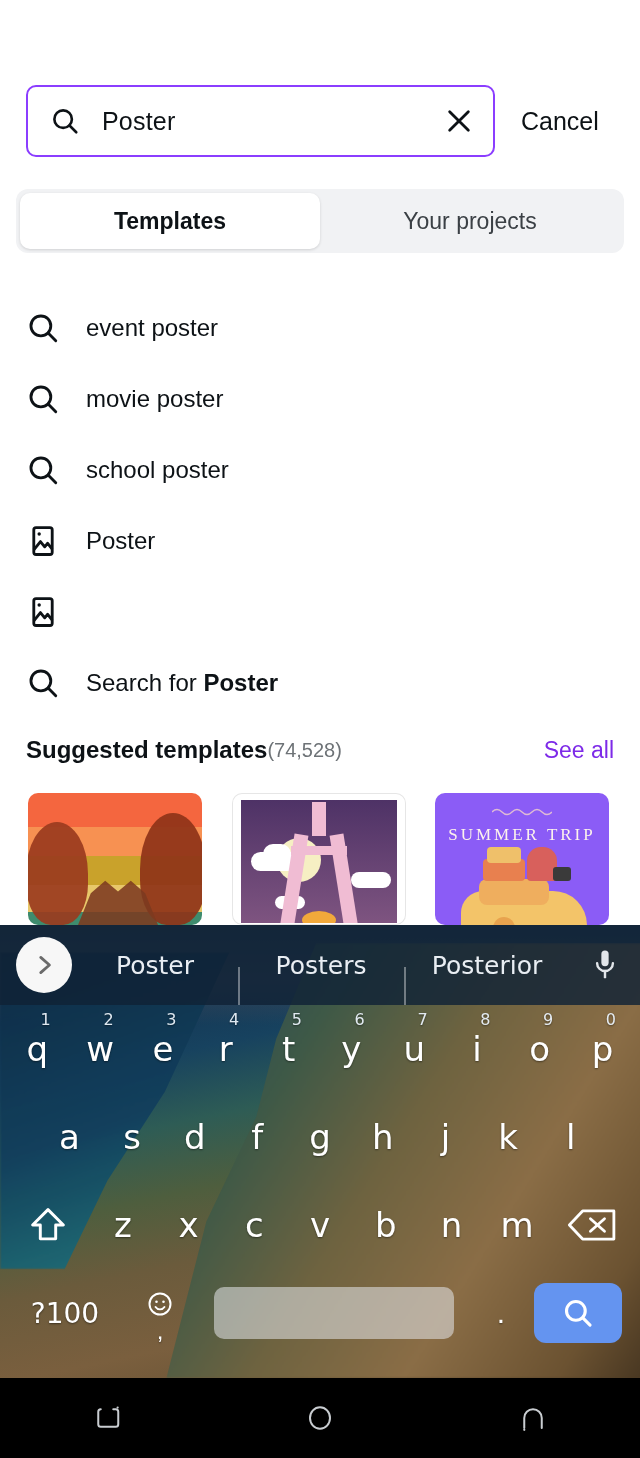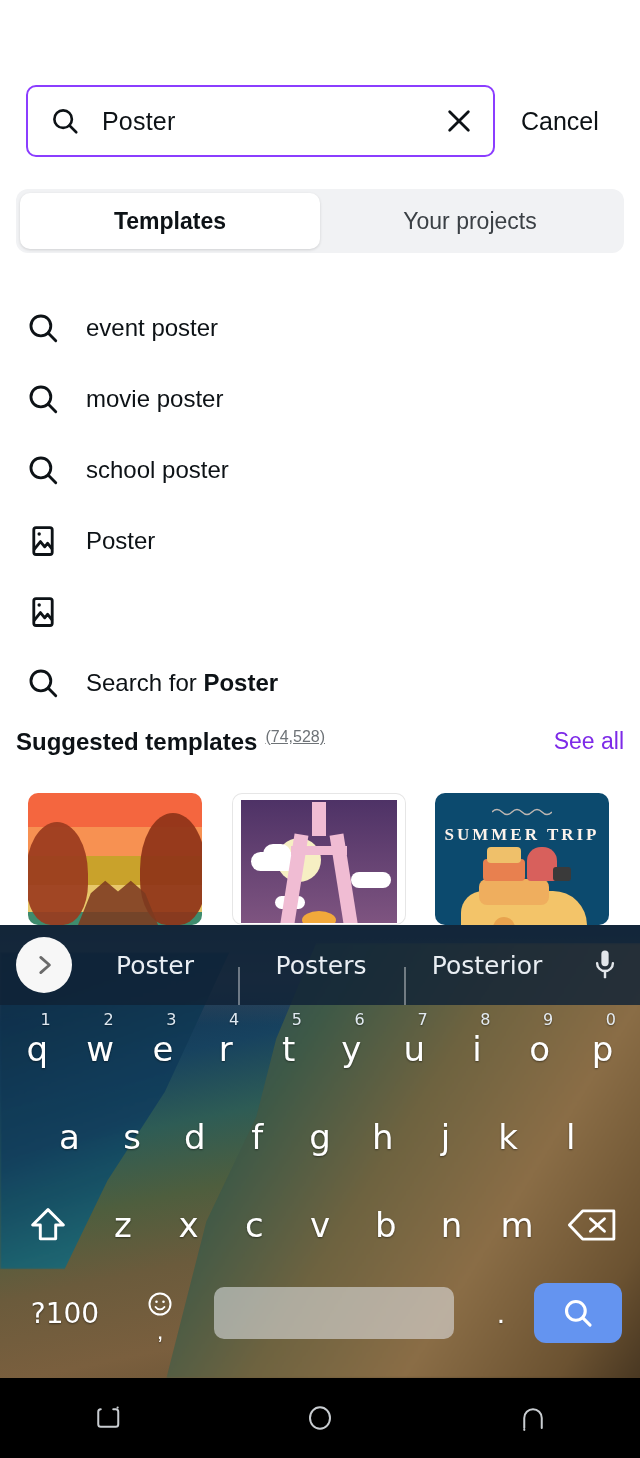--- a/index.html
+++ b/index.html
@@ -56,24 +56,24 @@
   }
   .sug-ico { width: 34px; height: 34px; flex: none; display: block; }
   .sug-label {
     margin-left: 26px; font-size: 24px; color: #0D1216; white-space: nowrap;
   }
   .sug-label b { font-weight: bold; }
 
   
   .sec-head {
     position: absolute; left: 0; top: 728px; width: 640px; height: 44px;
-    display: flex; align-items: flex-start; padding: 0 16px;
+    display: flex; align-items: center; padding: 0 26px;
   }
   .sec-title { font-size: 24px; font-weight: bold; color: #0D1216; white-space: nowrap; }
-  .sec-count { font-size: 16px; color: #6E7377; margin-left: 8px; white-space: nowrap; text-decoration: underline; }
+  .sec-count { font-size: 20px; color: #6E7377; white-space: nowrap; }
   .see-all { margin-left: auto; font-size: 23px; color: #7D2AE8; cursor: pointer; }
 
   .thumbs { position: absolute; left: 0; top: 793px; width: 640px; height: 132px; }
   .thumb {
     position: absolute; top: 0; width: 174px; height: 132px;
     border-radius: 10px; overflow: hidden; cursor: pointer;
   }
   .thumb.t1 { left: 28px; }
   .thumb.t2 { left: 232px; background: #fff; box-shadow: 0 0 0 1px #E6E6E6 inset; }
   .thumb.t3 { left: 435px; }
@@ -85,21 +85,21 @@
 
   
   .eif-frame { position: absolute; inset: 7px 9px 2px 9px; background: #5B3A6E; overflow: hidden; }
   .eif-sky { position: absolute; inset: 0; background: linear-gradient(180deg,#4E3266 0%,#7E5480 100%); }
   .moon { position: absolute; width: 44px; height: 44px; border-radius: 50%; background: #F6EFC3; left: 36px; top: 38px; }
   .cloud { position: absolute; background: #fff; border-radius: 20px; }
   .eif-leg { position: absolute; background: #F0BCD3; }
   .eif-top { position: absolute; background: #F0BCD3; }
 
   
-  .st-bg { position: absolute; inset: 0; background: #0c4a6e; font-weight: bold; }
+  .st-bg { position: absolute; inset: 0; background: #8b5cf6; }
   .st-wave { position: absolute; left: 50%; transform: translateX(-50%); top: 14px; width: 60px; height: 10px; opacity: .75; }
   .st-title {
     position: absolute; left: 0; right: 0; top: 32px; text-align: center;
     font-family: "Liberation Serif", serif; font-size: 17px; color: #FDF3EC;
     letter-spacing: 3px;
   }
   .car { position: absolute; background: #F3C469; }
 
   
   .keyboard {

